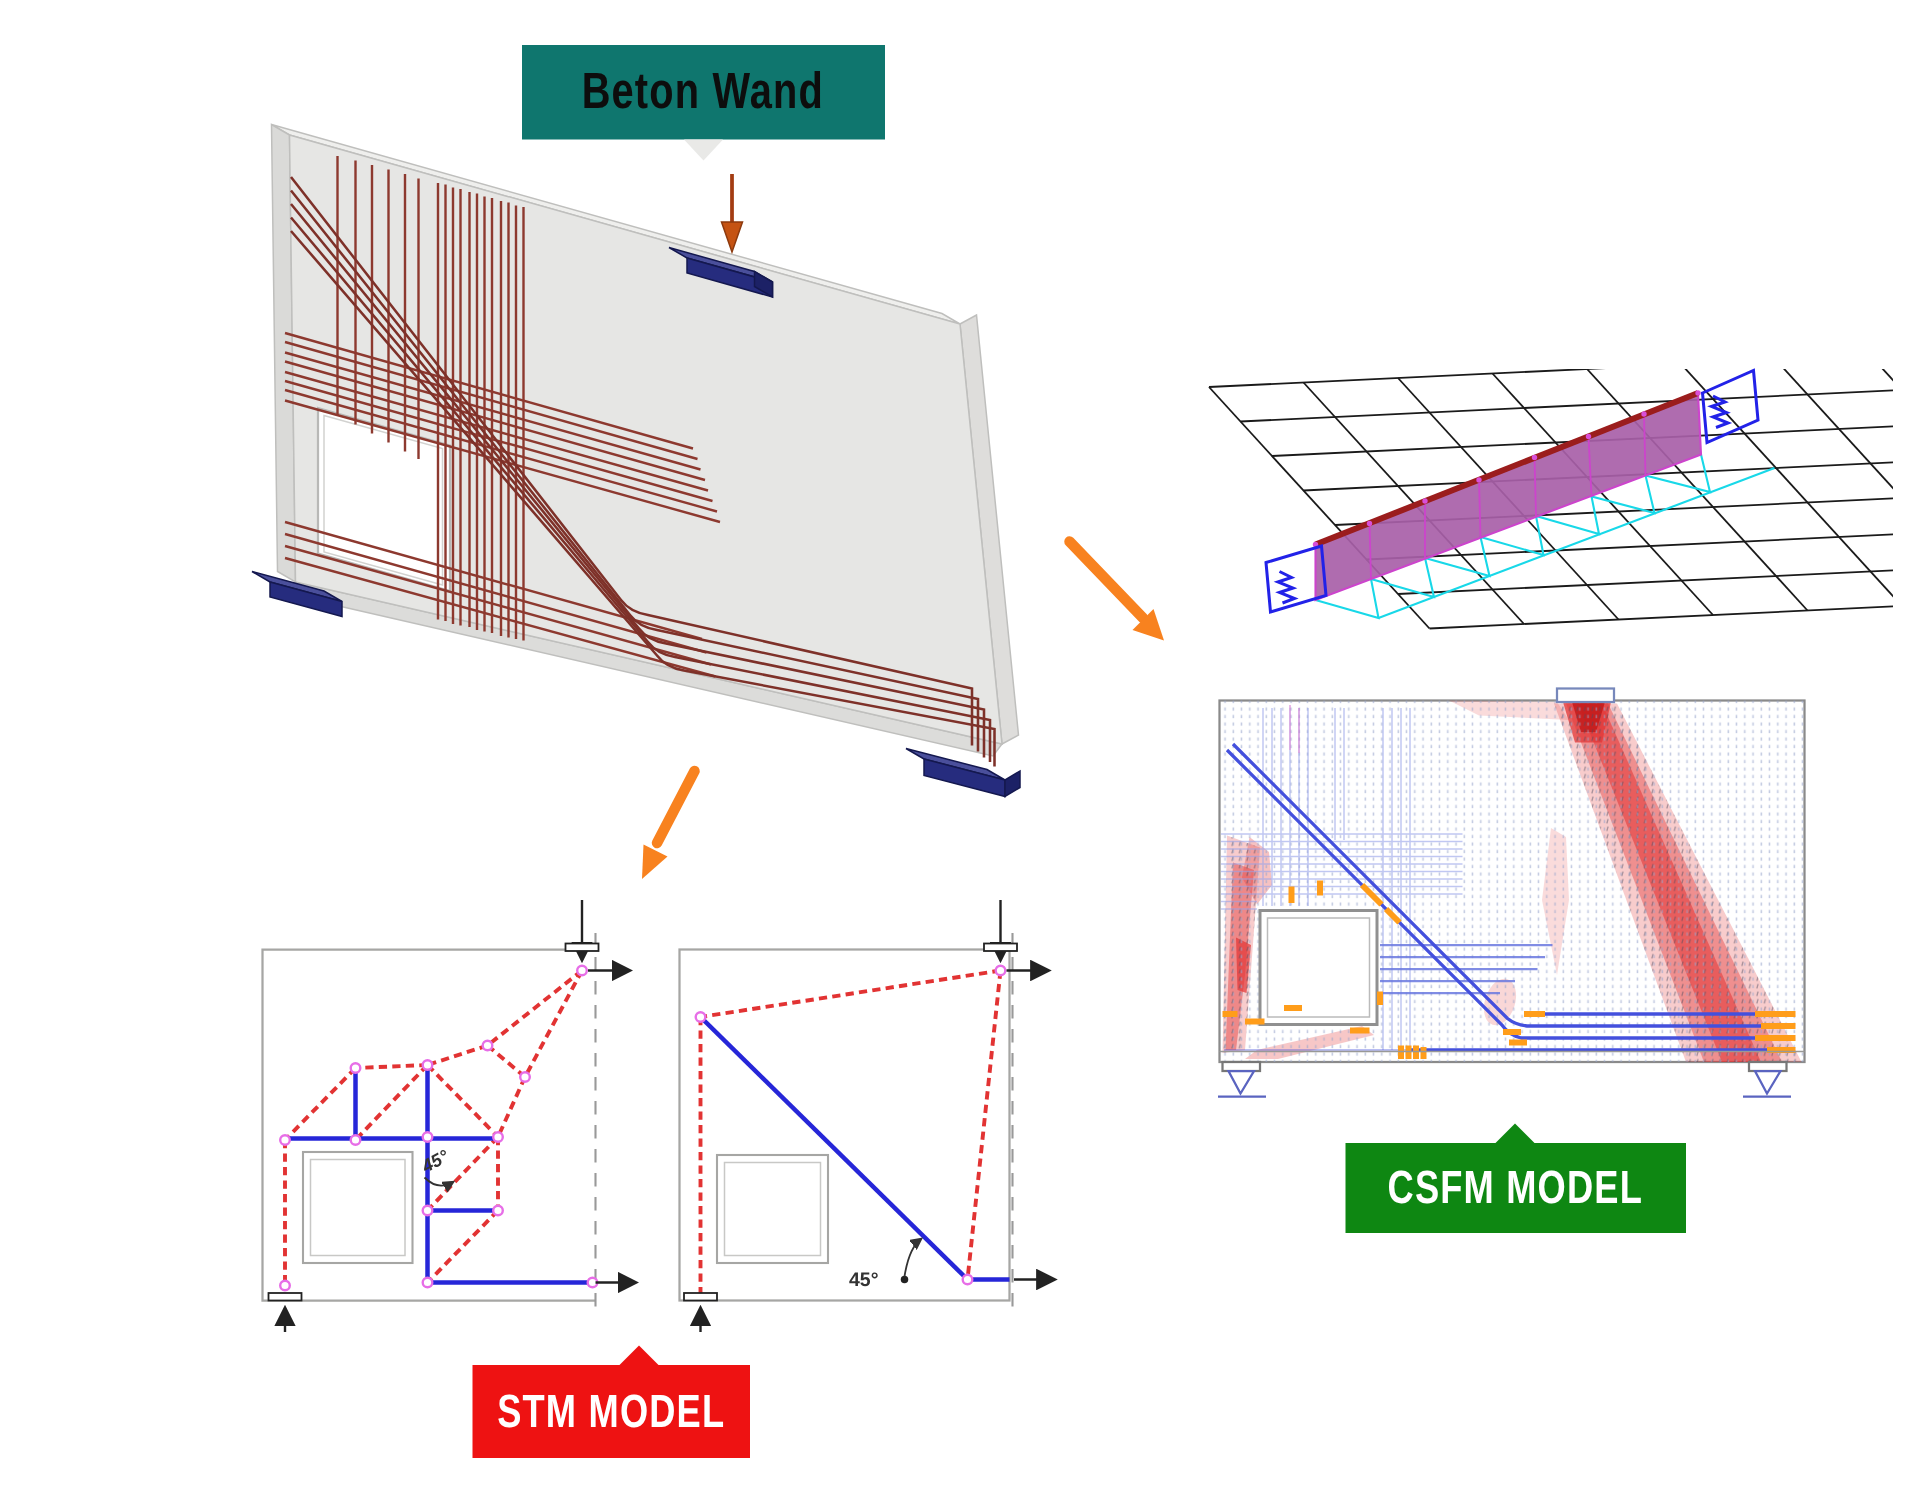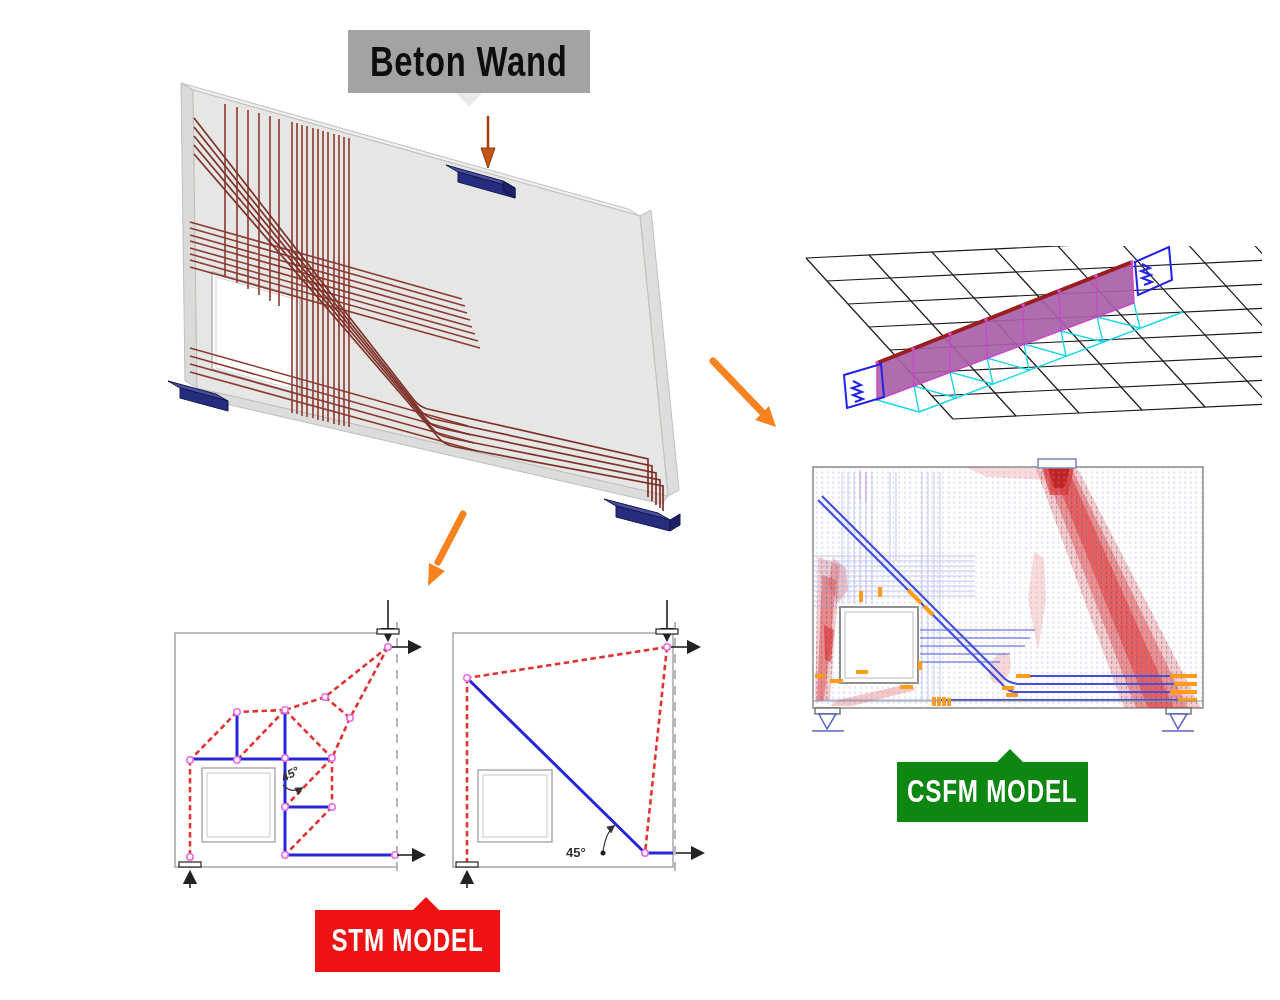--- a/index.html
+++ b/index.html
@@ -2,23 +2,23 @@
 <html><head>
 <meta charset="utf-8">
 <style>
   html,body{margin:0;padding:0;background:#ffffff;}
   .canvas{position:relative;width:1280px;height:1000px;background:#ffffff;overflow:hidden;
           font-family:"Liberation Sans", sans-serif;}
   svg{position:absolute;left:0;top:0;}
   .flag{position:absolute;display:flex;align-items:center;justify-content:center;}
   .flag .txt{display:inline-block;transform:scaleX(0.78);white-space:nowrap;
              font-weight:bold;letter-spacing:1px;}
-  .flag-beton{left:348px;top:30px;width:242px;height:63px;background:#a3a3a3;color:#0d0d0d;font-size:42px;}
+  .flag-beton{left:348px;top:30px;width:242px;height:63px;background:#0f766e;color:#0d0d0d;font-size:34px;}
   .flag-stm{left:315px;top:910px;width:185px;height:62px;background:#ee1212;color:#ffffff;font-size:31px;}
-  .flag-csfm{left:897px;top:762px;width:191px;height:60px;background:#0e8712;color:#ffffff;font-size:31px;}
+  .flag-csfm{left:897px;top:762px;width:227px;height:60px;background:#0e8712;color:#ffffff;font-size:31px;}
   .tri{position:absolute;width:0;height:0;border-left:13px solid transparent;border-right:13px solid transparent;}
   .tri-down{top:93px;left:456px;border-top:14px solid #e9e9e7;}
   .tri-up-stm{top:897px;left:413px;border-bottom:13px solid #ee1212;}
   .tri-up-csfm{top:749px;left:997px;border-bottom:13px solid #0e8712;}
 </style>
 </head>
 <body>
 
 <div class="canvas">
 

